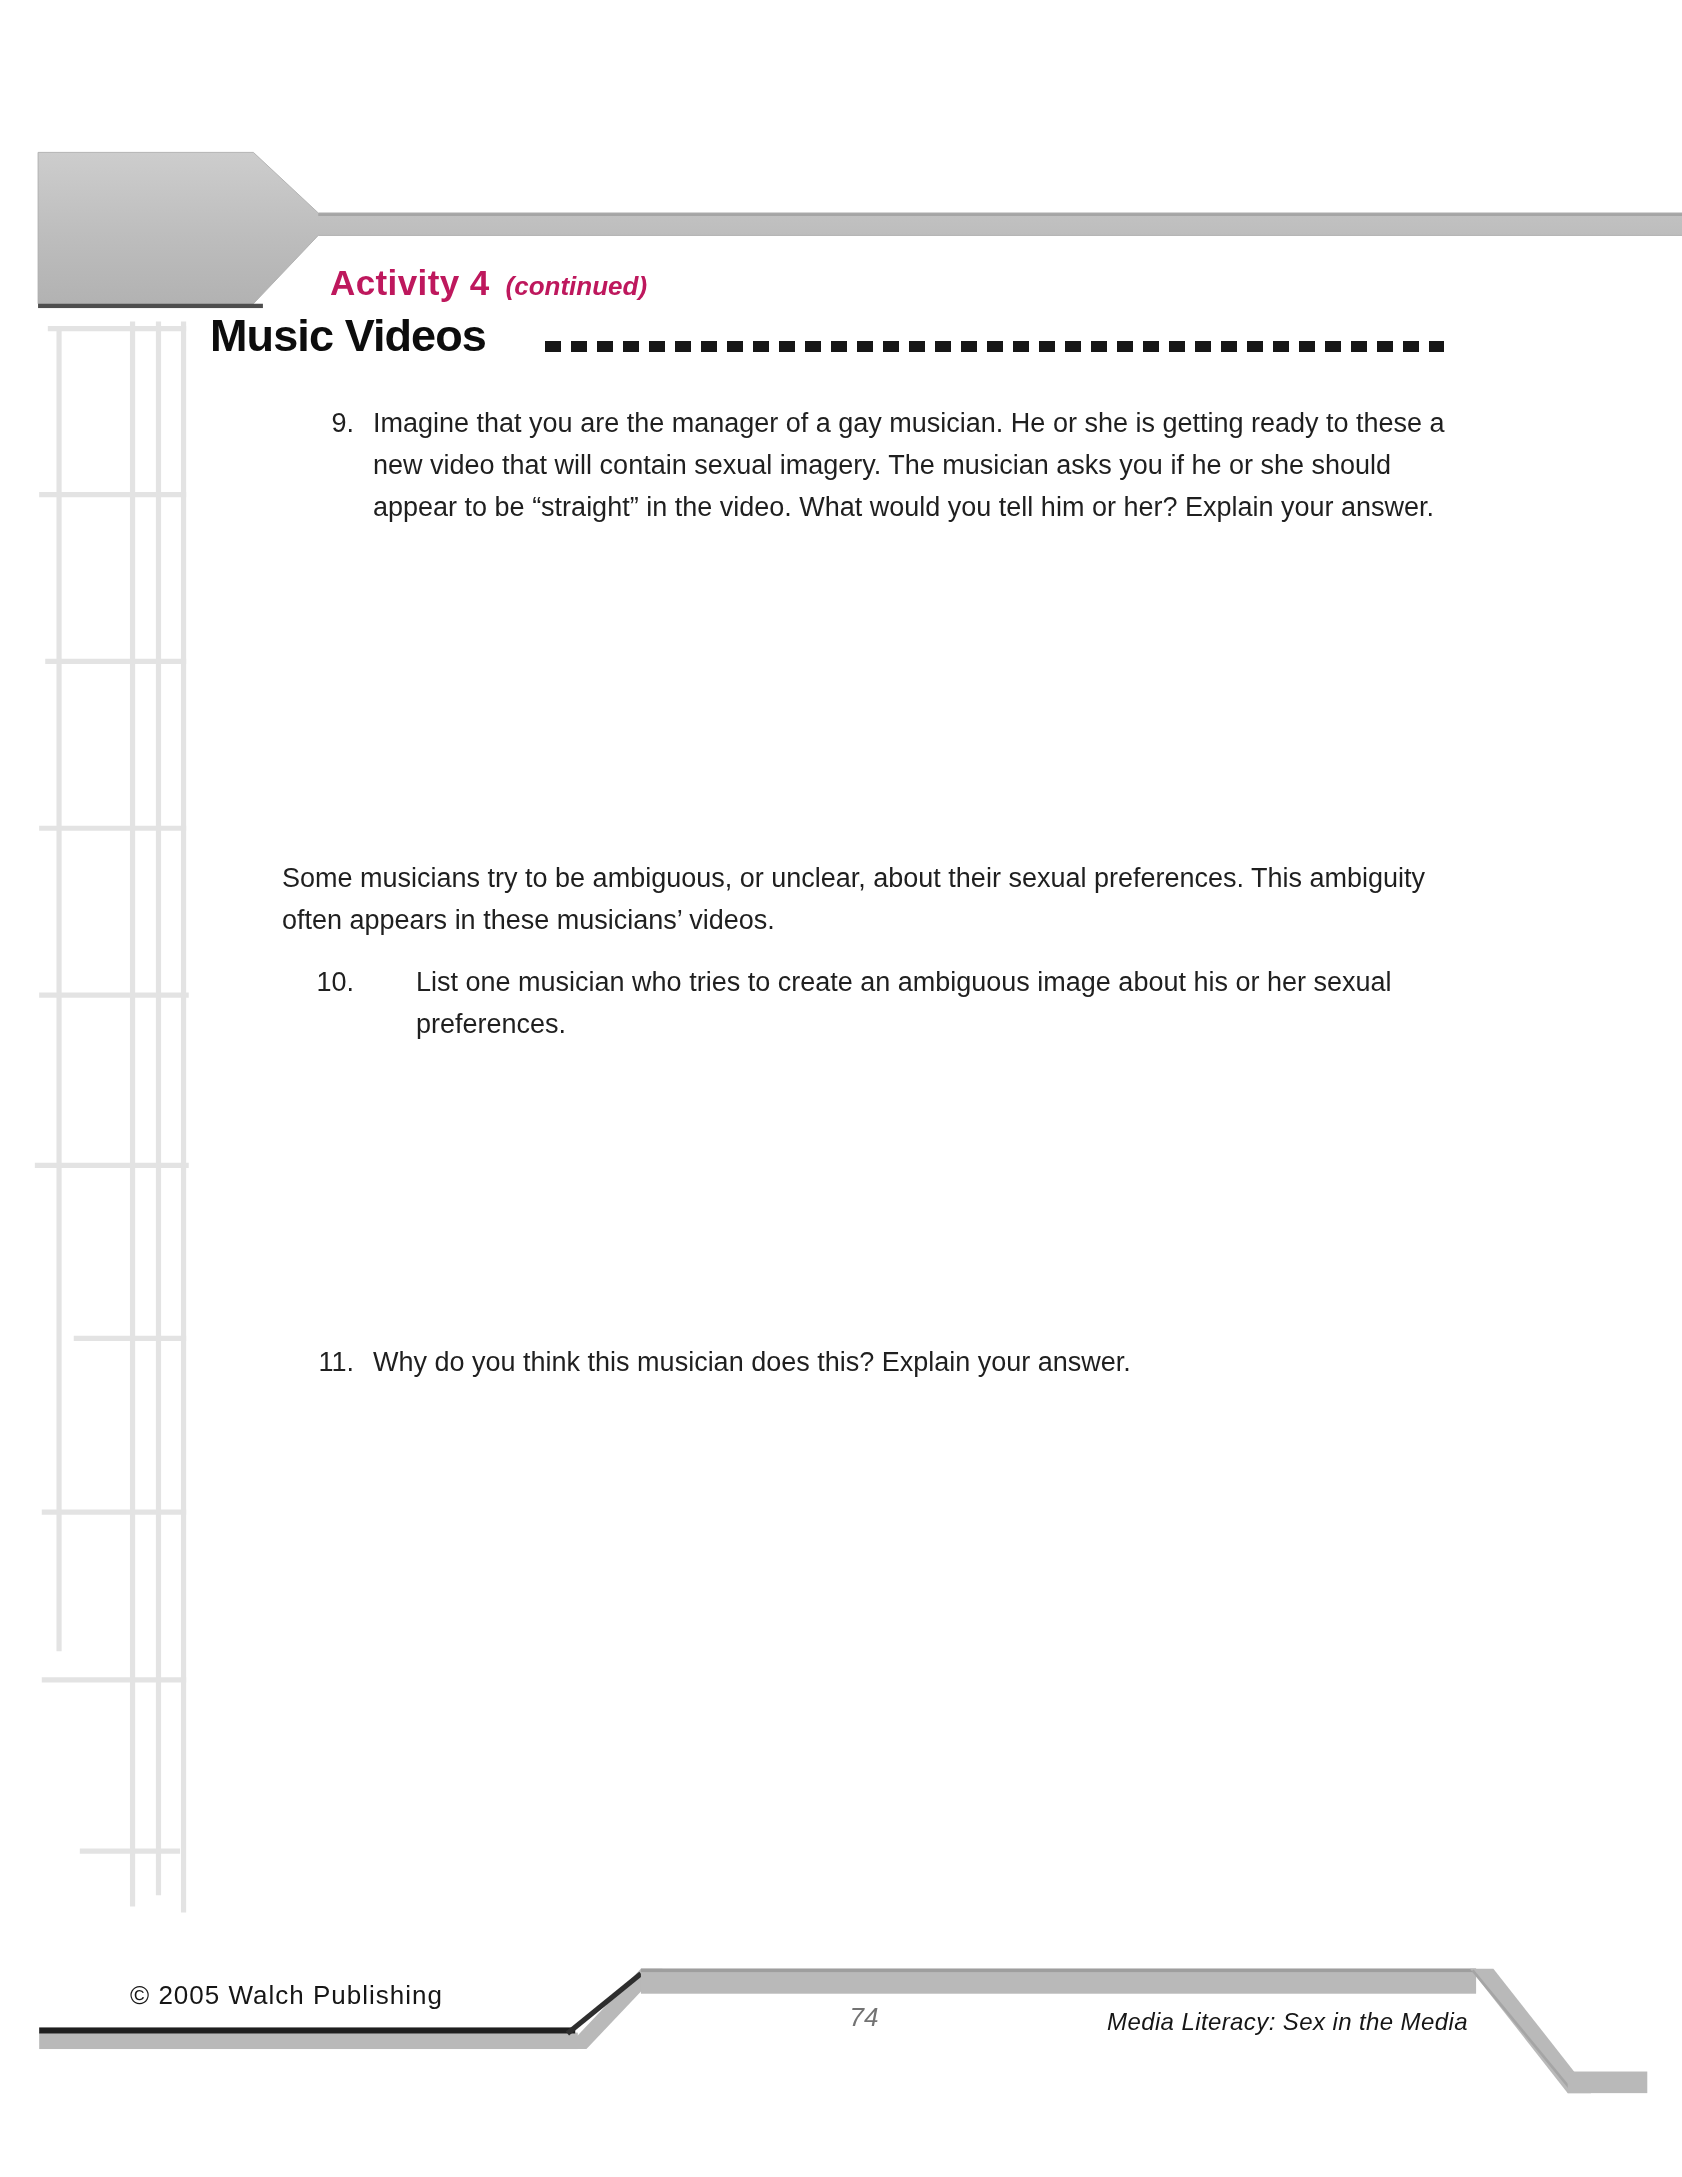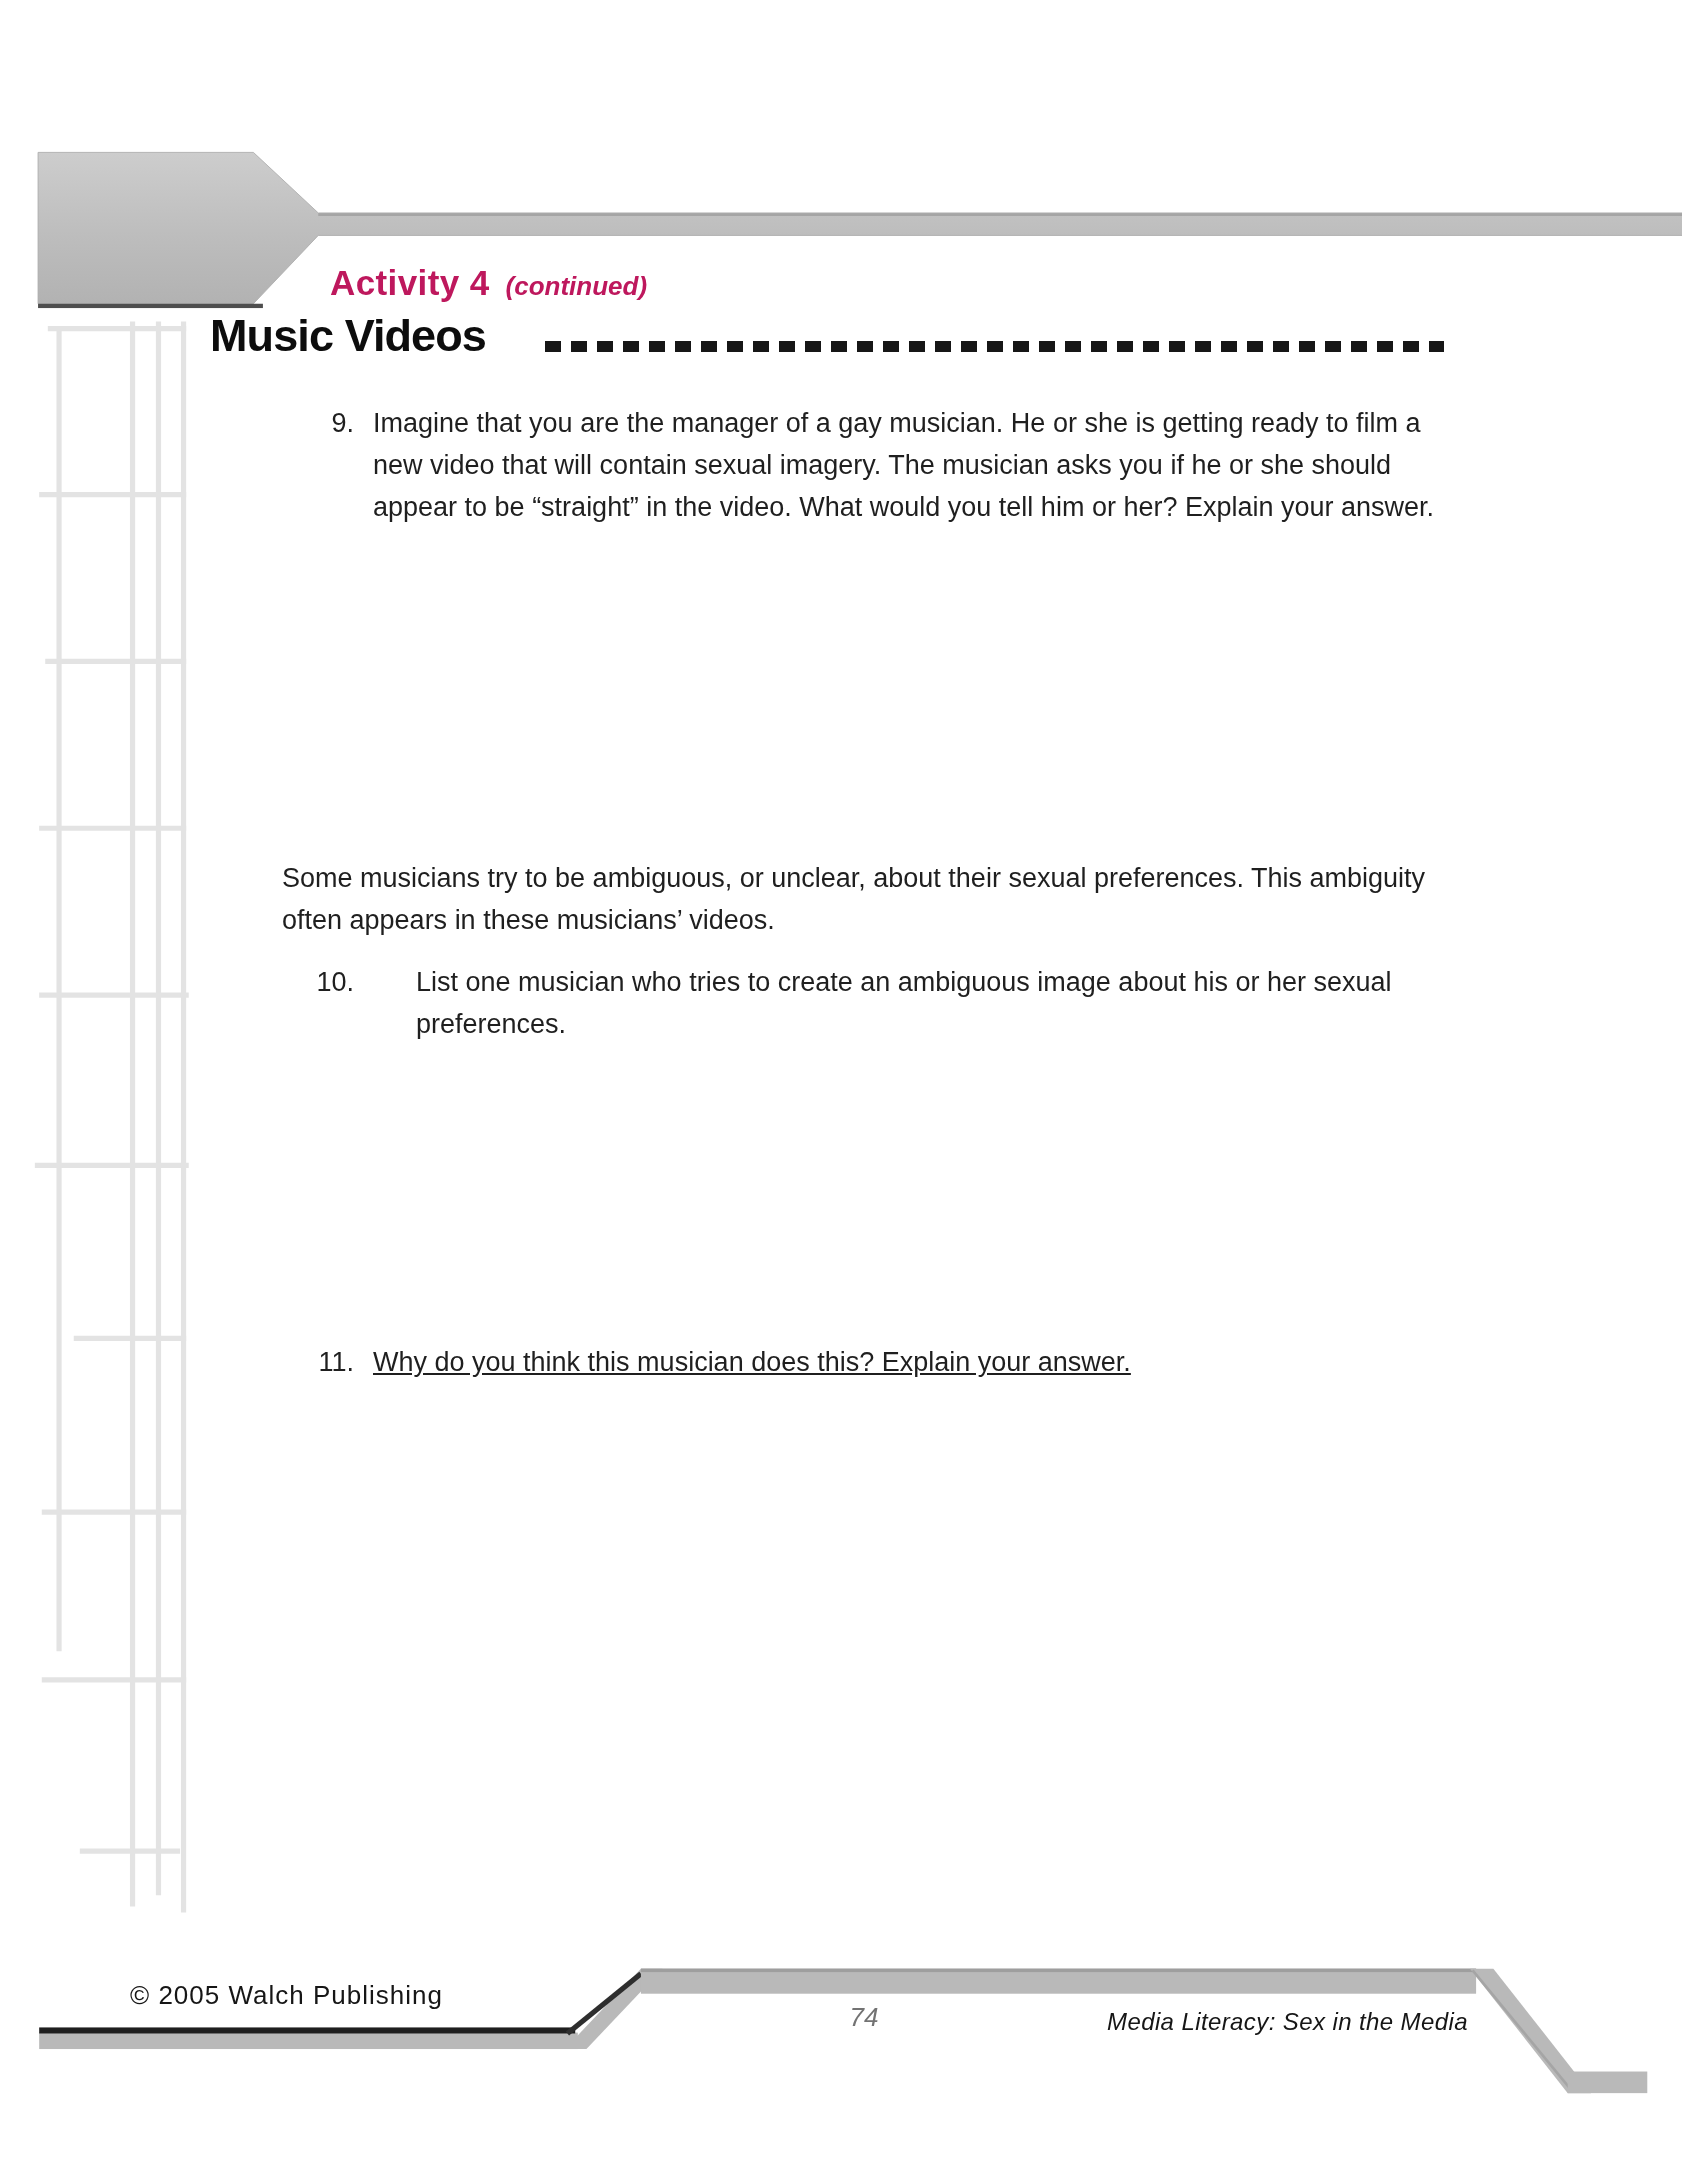--- a/index.html
+++ b/index.html
@@ -39,21 +39,21 @@
   
   .bodytext{font-size:27px;line-height:42px;color:#1f1f1f;}
   .question{position:absolute;display:flex;}
   .qnum{flex:none;width:43px;text-align:right;margin-right:19px;}
   .qtext{flex:none;}
   .q9{left:311px;top:402px;}
   .q9 .qtext{width:1072px;}
   .q10{left:311px;top:961px;gap:20px;}
   .q10 .qtext{width:1003px;margin-left:23px;}
   .q11{left:311px;top:1341px;align-items:center;}
-  .q11 .qtext{width:1141px;text-decoration:underline;}
+  .q11 .qtext{width:1141px;}
   .intro-paragraph{
     position:absolute;left:282px;top:857px;width:1176px;
   }
   
   .footer-copyright{
     position:absolute;left:130px;top:1982px;
     font-size:26px;letter-spacing:1px;color:#161616;line-height:1;white-space:nowrap;
   }
   .footer-page-number{
     position:absolute;left:821px;top:2004px;width:86px;
@@ -116,21 +116,21 @@
   <div class="activity-line">
     <span class="activity-title">Activity 4</span>
     <span class="activity-continued">(continued)</span>
   </div>
 
   <div class="section-title">Music Videos</div>
   <div class="section-divider"></div>
 
   <div class="question q9 bodytext">
     <span class="qnum">9.</span>
-    <span class="qtext">Imagine that you are the manager of a gay musician. He or she is getting ready to film a new video that will contain sexual imagery. The musician asks you if he or she should appear to be “straight” in the video. What would you tell him or her? Explain your answer.</span>
+    <span class="qtext">Imagine that you are the manager of a gay musician. He or she is getting ready to these a new video that will contain sexual imagery. The musician asks you if he or she should appear to be “straight” in the video. What would you tell him or her? Explain your answer.</span>
   </div>
 
   <div class="intro-paragraph bodytext">Some musicians try to be ambiguous, or unclear, about their sexual preferences. This ambiguity often appears in these musicians’ videos.</div>
 
   <div class="question q10 bodytext">
     <span class="qnum">10.</span>
     <span class="qtext">List one musician who tries to create an ambiguous image about his or her sexual preferences.</span>
   </div>
 
   <div class="question q11 bodytext">

